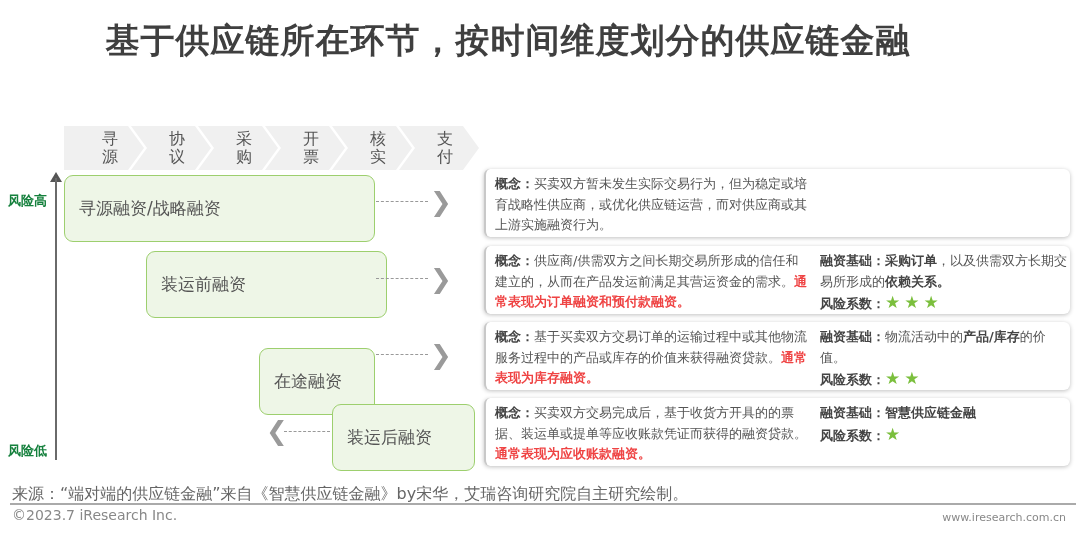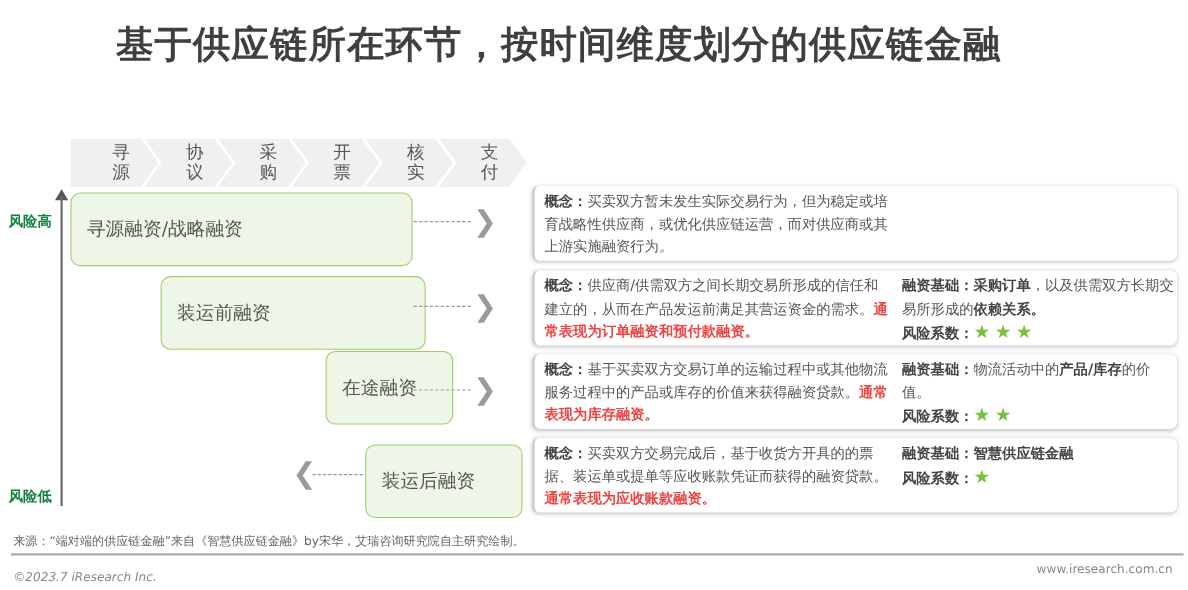--- a/index.html
+++ b/index.html
@@ -38,23 +38,23 @@
     position: absolute; left: 484px; width: 586px; height: 68px; background: #fff;
     border-left: 2px solid #c8c8c8; border-radius: 6px;
     box-shadow: 0 1px 4px rgba(0,0,0,0.25); font-size: 13px; line-height: 20.5px; color: #555;
     padding: 5px 13px 0 8px;
   }
   .card .l { position: absolute; left: 9px; top: 5px; width: 312px; }
   .card .r { position: absolute; left: 334px; top: 5px; width: 250px; }
   .b { font-weight: bold; color: #444; }
   .g { font-weight: bold; color: #ef4444; }
   .star { color: #7bbf3d; font-size: 17px; letter-spacing: 4px; }
-  .source { position: absolute; left: 12px; top: 484px; font-size: 11px; color: #666; }
+  .source { position: absolute; left: 12px; top: 484px; font-size: 16px; color: #666; }
   .hr { position: absolute; left: 10px; top: 503px; width: 1066px; height: 2px; background: #aaaaaa; }
-  .copy { position: absolute; left: 12px; top: 518px; font-size: 11px; color: #888; font-style: italic; }
+  .copy { position: absolute; left: 12px; top: 507px; font-size: 14px; color: #888; }
   .site { position: absolute; right: 14px; top: 511px; font-size: 11px; color: #888; }
 </style>
 </head>
 <body>
 
 <div class="title">基于供应链所在环节，按时间维度划分的供应链金融</div>
 
 <div class="chev-row">
   <div class="chev first" style="left:0">
       <span><span>寻</span><br><span>源</span></span>
@@ -96,21 +96,21 @@
 <div class="dash" style="left:376px; top:278px; width:52px;"></div>
 <div class="arr" style="left:430px; top:266px;">❯</div>
 <div class="card" style="top:246px;">
   <div class="l"><span class="b">概念：</span><span>供应商/供需双方之间长期交易所形成的信任和建立的，从而在产品发运前满足其营运资金的需求。</span><span class="g">通常表现为订单融资和预付款融资。</span></div>
   <div class="r">
     <span class="b">融资基础：</span><span class="b">采购订单</span><span>，以及供需双方长期交易所形成的</span><span class="b">依赖关系。</span><br>
     <span class="b">风险系数：</span><span class="star">★★★</span>
   </div>
 </div>
 
-<div class="gbox" style="left:259px; top:319px; width:116px;margin-left:37px;">
+<div class="gbox" style="left:259px; top:348px; width:116px;">
     <span>在途融资</span>
   </div>
 <div class="dash" style="left:376px; top:354px; width:52px;"></div>
 <div class="arr" style="left:430px; top:342px;">❯</div>
 <div class="card" style="top:322px;">
   <div class="l"><span class="b">概念：</span><span>基于买卖双方交易订单的运输过程中或其他物流服务过程中的产品或库存的价值来获得融资贷款。</span><span class="g">通常表现为库存融资。</span></div>
   <div class="r">
     <span class="b">融资基础：</span><span>物流活动中的</span><span class="b">产品/库存</span><span>的价值。</span><br>
     <span class="b">风险系数：</span><span class="star">★★</span>
   </div>

